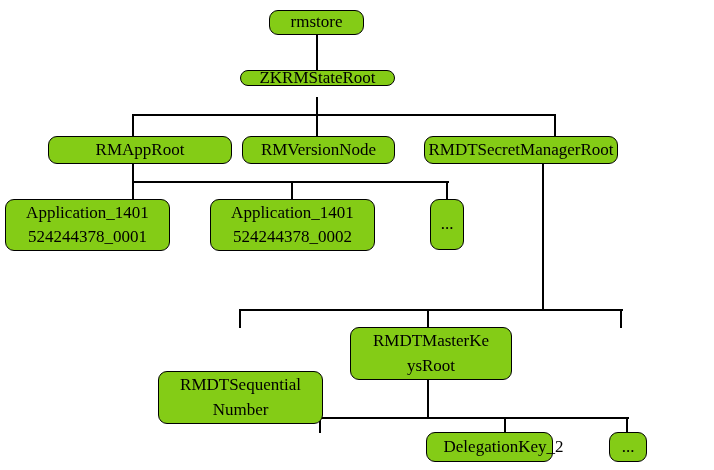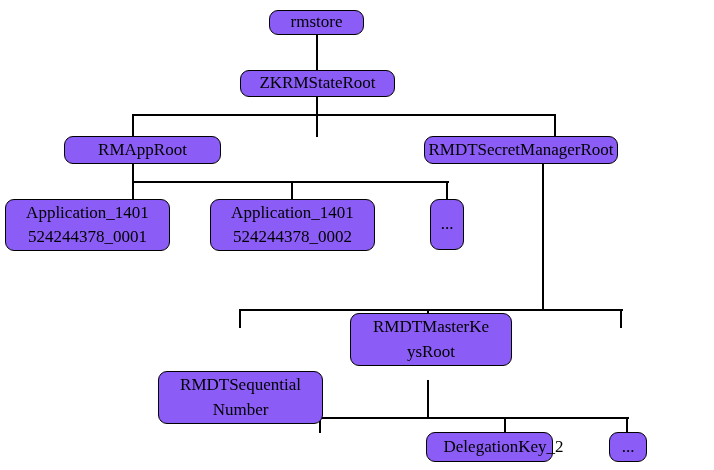--- a/index.html
+++ b/index.html
@@ -3,39 +3,39 @@
 <meta charset="utf-8">
 <style>
   html,body{margin:0;padding:0;}
   body{
     width:714px;height:470px;background:#ffffff;position:relative;
     font-family:"Liberation Serif","DejaVu Serif",serif;color:#000;
     overflow:hidden;
   }
   #stage{position:absolute;left:0;top:0;width:714px;height:470px;}
   .node{
-    position:absolute;box-sizing:border-box;background:#8b5cf6;
+    position:absolute;box-sizing:border-box;background:#84cc16;
     border:1.5px solid #000;border-radius:9px;
     display:flex;align-items:center;justify-content:center;
     text-align:center;font-size:17px;line-height:1.42;
     white-space:pre-line;z-index:2;
   }
   .line{position:absolute;background:#000;z-index:1;}
 
   
   #n-rmstore       {left:269px;top:10px;width:95px;height:25px;}
-  #n-zkrm          {left:240px;top:70px;width:155px;height:27px;}
-  #n-rmapproot     {left:64px; top:136px;width:157px;height:28px;}
+  #n-zkrm          {left:240px;top:70px;width:155px;height:16px;}
+  #n-rmapproot     {left:48px; top:136px;width:184px;height:28px;}
   #n-rmversion     {left:242px;top:136px;width:153px;height:28px;}
   #n-rmdtsecret    {left:424px;top:136px;width:194px;height:28px;}
   #n-app1          {left:5px;  top:199px;width:165px;height:52px;}
   #n-app2          {left:210px;top:199px;width:165px;height:52px;}
   #n-appdots       {left:430px;top:199px;width:34px;height:51px;}
   #n-seq           {left:158px;top:327px;width:165px;height:53px;margin-top:44px;}
-  #n-masterkeys    {left:350px;top:313px;width:162px;height:53px;}
+  #n-masterkeys    {left:350px;top:327px;width:162px;height:53px;}
   #n-tokens        {left:538px;top:327px;width:167px;height:53px;}
   #n-dk1           {left:240px;top:432px;width:160px;height:30px;}
   #n-dk2           {left:426px;top:432px;width:127px;height:30px;padding-left:28px;}
   #n-dkdots        {left:609px;top:432px;width:38px;height:30px;}
 
   
   #l-root-zkrm     {left:316px;top:35px; width:1.5px;height:35px;}
   #l-zkrm-bar      {left:316px;top:97px; width:1.5px;height:18px;}
   #l-bar3          {left:132px;top:114px;width:424px;height:1.5px;}
   #l-d-rmapproot   {left:132px;top:114px;width:1.5px;height:23px;}
@@ -80,20 +80,21 @@
   <div class="line" id="l-d-tokens"></div>
   <div class="line" id="l-masterkeys-bar"></div>
   <div class="line" id="l-bar-dk"></div>
   <div class="line" id="l-d-dk1"></div>
   <div class="line" id="l-d-dk2"></div>
   <div class="line" id="l-d-dkdots"></div>
 
   <div class="node" id="n-rmstore">rmstore</div>
   <div class="node" id="n-zkrm">ZKRMStateRoot</div>
   <div class="node" id="n-rmapproot">RMAppRoot</div>
+  <div class="node" id="n-rmversion">RMVersionNode</div>
   <div class="node" id="n-rmdtsecret">RMDTSecretManagerRoot</div>
   <div class="node" id="n-app1">Application_1401
 524244378_0001</div>
   <div class="node" id="n-app2">Application_1401
 524244378_0002</div>
   <div class="node" id="n-appdots">...</div>
   <div class="node" id="n-seq">RMDTSequential
 Number</div>
   <div class="node" id="n-masterkeys">RMDTMasterKe
 ysRoot</div>

